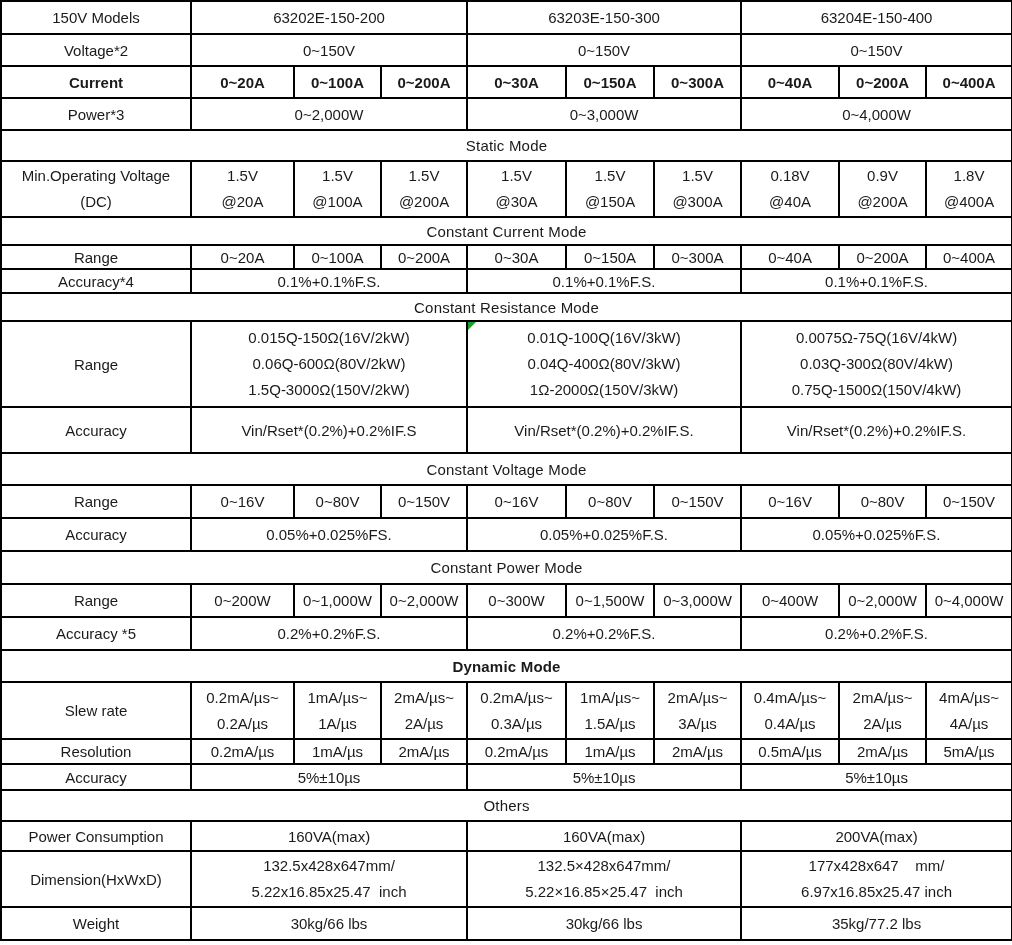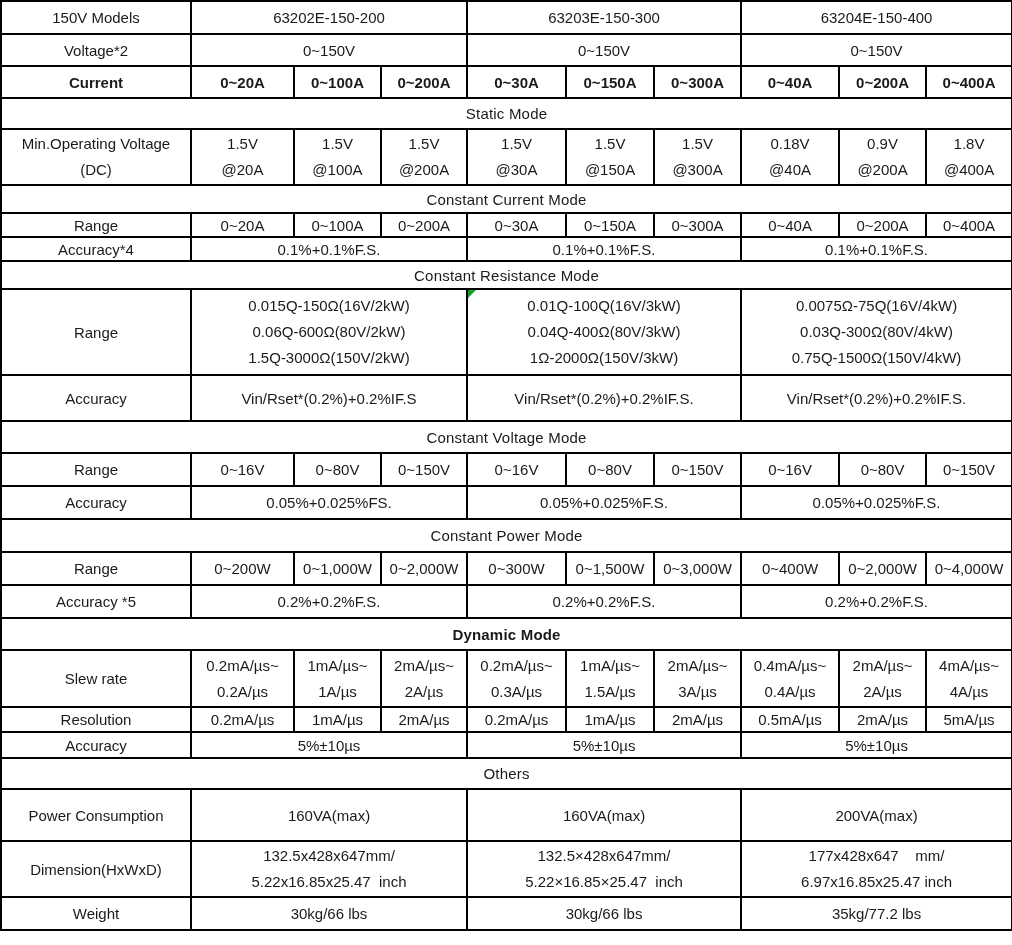--- a/index.html
+++ b/index.html
@@ -66,20 +66,26 @@
           <td><span class="single">0~20A</span></td>
           <td><span class="single">0~100A</span></td>
           <td><span class="single">0~200A</span></td>
           <td><span class="single">0~30A</span></td>
           <td><span class="single">0~150A</span></td>
           <td><span class="single">0~300A</span></td>
           <td><span class="single">0~40A</span></td>
           <td><span class="single">0~200A</span></td>
           <td><span class="single">0~400A</span></td>
         </tr>
+        <tr style="height: 32px;">
+          <td><span class="single">Power*3</span></td>
+          <td colspan="3"><span class="single">0~2,000W</span></td>
+          <td colspan="3"><span class="single">0~3,000W</span></td>
+          <td colspan="3"><span class="single">0~4,000W</span></td>
+        </tr>
         <tr style="height: 31px;">
           <td colspan="10" class="section">Static Mode</td>
         </tr>
         <tr style="height: 48px;">
           <td>
             <div class="line">Min.Operating Voltage</div>
             <div class="line">(DC)</div>
           </td>
           <td>
             <div class="line">1.5V</div>
@@ -265,21 +271,21 @@
         </tr>
         <tr style="height: 26px;">
           <td><span class="single">Accuracy</span></td>
           <td colspan="3"><span class="single">5%±10µs</span></td>
           <td colspan="3"><span class="single">5%±10µs</span></td>
           <td colspan="3"><span class="single">5%±10µs</span></td>
         </tr>
         <tr style="height: 31px;">
           <td colspan="10" class="section">Others</td>
         </tr>
-        <tr style="height: 52px;">
+        <tr style="height: 30px;">
           <td><span class="single">Power Consumption</span></td>
           <td colspan="3"><span class="single">160VA(max)</span></td>
           <td colspan="3"><span class="single">160VA(max)</span></td>
           <td colspan="3"><span class="single">200VA(max)</span></td>
         </tr>
         <tr style="height: 56px; padding-left: 44px;">
           <td><span class="single">Dimension(HxWxD)</span></td>
           <td colspan="3">
             <div class="line">132.5x428x647mm/</div>
             <div class="line">5.22x16.85x25.47  inch</div>

